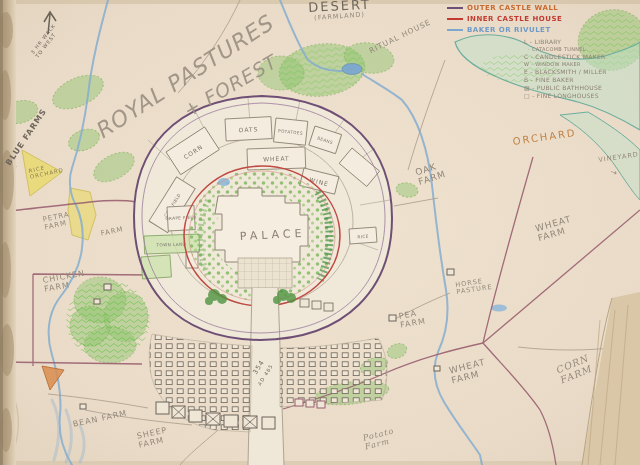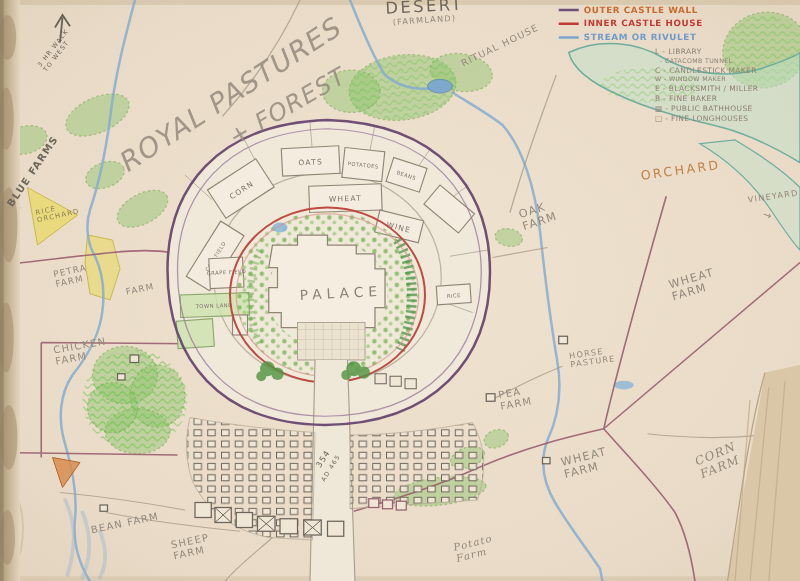--- a/index.html
+++ b/index.html
@@ -333,21 +333,21 @@
   <div class="leg-row">
     <span class="dash dash-outer"></span>
     <span class="t-outer">OUTER CASTLE WALL</span>
   </div>
   <div class="leg-row">
     <span class="dash dash-inner"></span>
     <span class="t-inner">INNER CASTLE HOUSE</span>
   </div>
   <div class="leg-row">
     <span class="dash dash-stream"></span>
-    <span class="t-stream">STREAM OR RIVULET</span>
+    <span class="t-stream">BAKER OR RIVULET</span>
   </div>
 </div>
 
 <div class="key">
   <div>L - LIBRARY</div>
   <div style="padding-left:4px;font-size:5px;">- CATACOMB TUNNEL</div>
   <div>C - CANDLESTICK MAKER</div>
   <div style="font-size:5px;">W - WINDOW MAKER</div>
   <div>E - BLACKSMITH / MILLER</div>
   <div>B - FINE BAKER</div>

